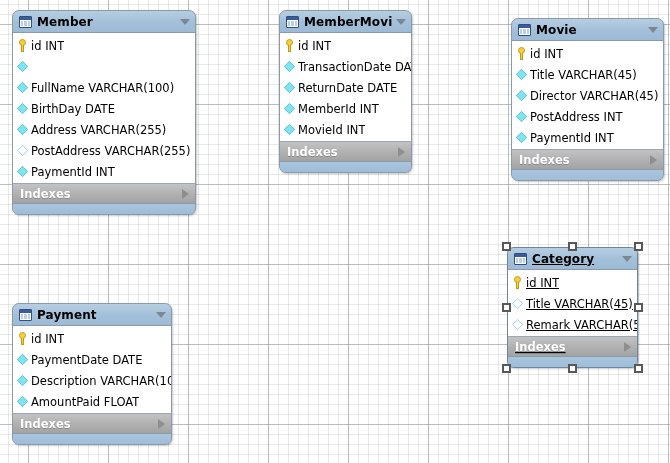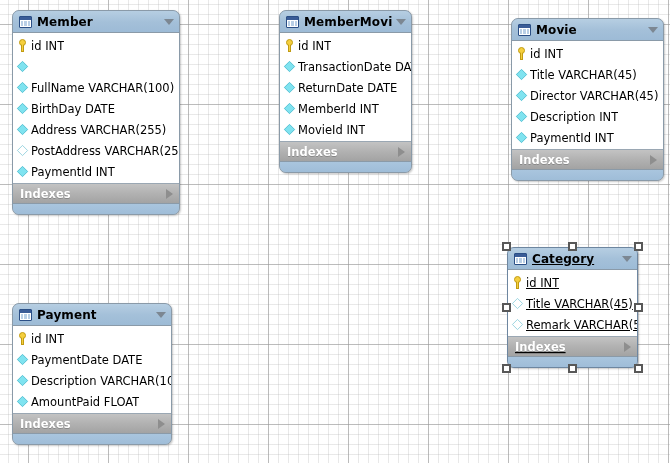--- a/index.html
+++ b/index.html
@@ -208,21 +208,21 @@
     border: 2px solid #585858;
     z-index: 40;
   }
 </style>
 </head>
 <body>
 
 <div id="canvas"></div>
 
 <div id="figures">
-    <div class="table-fig" style="left: 12px; top: 10px; width: 168px;">
+    <div class="table-fig" style="left: 12px; top: 10px; width: 184px;">
       <div class="tf-header">
         <span class="icon-table"></span>
         <span class="tf-title">Member</span>
         <span class="icon-caret"></span>
       </div>
       <div class="tf-cols">
         <div class="tf-col">
           <span class="icon-key"></span>
           <span class="tf-col-name">id INT</span>
         </div>
@@ -304,21 +304,21 @@
         <div class="tf-col">
           <span class="icon-diamond"></span>
           <span class="tf-col-name">Title VARCHAR(45)</span>
         </div>
         <div class="tf-col">
           <span class="icon-diamond"></span>
           <span class="tf-col-name">Director VARCHAR(45)</span>
         </div>
         <div class="tf-col">
           <span class="icon-diamond"></span>
-          <span class="tf-col-name">Description INT</span>
+          <span class="tf-col-name">PostAddress INT</span>
         </div>
         <div class="tf-col">
           <span class="icon-diamond"></span>
           <span class="tf-col-name">PaymentId INT</span>
         </div>
       </div>
       <div class="tf-indexes">
         <span class="tf-indexes-label">Indexes</span>
         <span class="icon-arrow-right"></span>
       </div>

